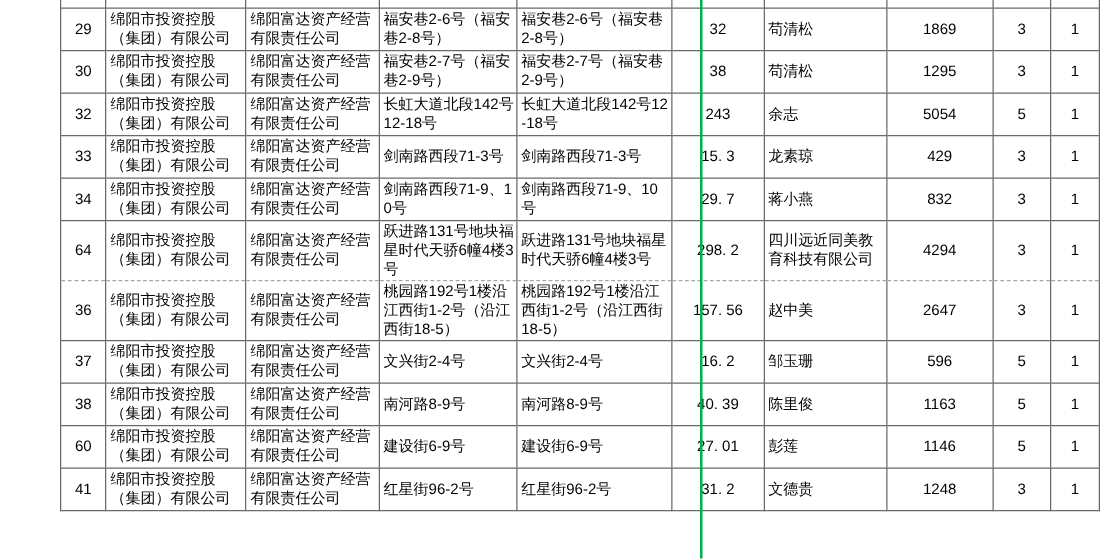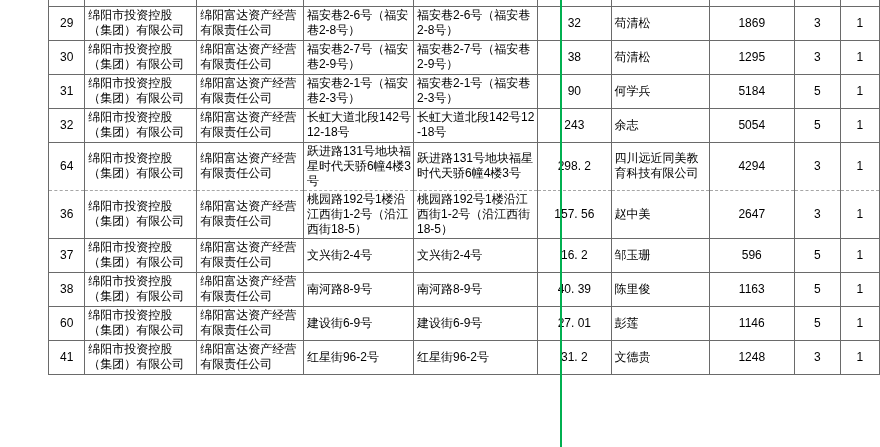--- a/index.html
+++ b/index.html
@@ -92,43 +92,55 @@
           <td class="l">绵阳富达资产经营有限责任公司</td>
           <td class="l">福安巷2-7号（福安巷2-9号）</td>
           <td class="l">福安巷2-7号（福安巷2-9号）</td>
           <td class="c">38</td>
           <td class="l">苟清松</td>
           <td class="c">1295</td>
           <td class="c">3</td>
           <td class="c">1</td>
         </tr>
         <tr>
-          <td class="c">31</td>
-          <td class="l">绵阳市投资控股（集团）有限公司</td>
-          <td class="l">绵阳富达资产经营有限责任公司</td>
-          <td class="l">福安巷2-1号（福安巷2-3号）</td>
-          <td class="l">福安巷2-1号（福安巷2-3号）</td>
-          <td class="c">90</td>
-          <td class="l">何学兵</td>
-          <td class="c">5184</td>
-          <td class="c">5</td>
-          <td class="c">1</td>
-        </tr>
-        <tr>
           <td class="c">32</td>
           <td class="l">绵阳市投资控股（集团）有限公司</td>
           <td class="l">绵阳富达资产经营有限责任公司</td>
           <td class="l">长虹大道北段142号12-18号</td>
           <td class="l">长虹大道北段142号12-18号</td>
           <td class="c">243</td>
           <td class="l">余志</td>
           <td class="c">5054</td>
           <td class="c">5</td>
           <td class="c">1</td>
         </tr>
+        <tr>
+          <td class="c">33</td>
+          <td class="l">绵阳市投资控股（集团）有限公司</td>
+          <td class="l">绵阳富达资产经营有限责任公司</td>
+          <td class="l">剑南路西段71-3号</td>
+          <td class="l">剑南路西段71-3号</td>
+          <td class="c">15. 3</td>
+          <td class="l">龙素琼</td>
+          <td class="c">429</td>
+          <td class="c">3</td>
+          <td class="c">1</td>
+        </tr>
+        <tr>
+          <td class="c">34</td>
+          <td class="l">绵阳市投资控股（集团）有限公司</td>
+          <td class="l">绵阳富达资产经营有限责任公司</td>
+          <td class="l">剑南路西段71-9、10号</td>
+          <td class="l">剑南路西段71-9、10号</td>
+          <td class="c">29. 7</td>
+          <td class="l">蒋小燕</td>
+          <td class="c">832</td>
+          <td class="c">3</td>
+          <td class="c">1</td>
+        </tr>
         <tr class="break-after">
           <td class="c">64</td>
           <td class="l">绵阳市投资控股（集团）有限公司</td>
           <td class="l">绵阳富达资产经营有限责任公司</td>
           <td class="l">跃进路131号地块福星时代天骄6幢4楼3号</td>
           <td class="l">跃进路131号地块福星时代天骄6幢4楼3号</td>
           <td class="c">298. 2</td>
           <td class="l">四川远近同美教育科技有限公司</td>
           <td class="c">4294</td>
           <td class="c">3</td>

